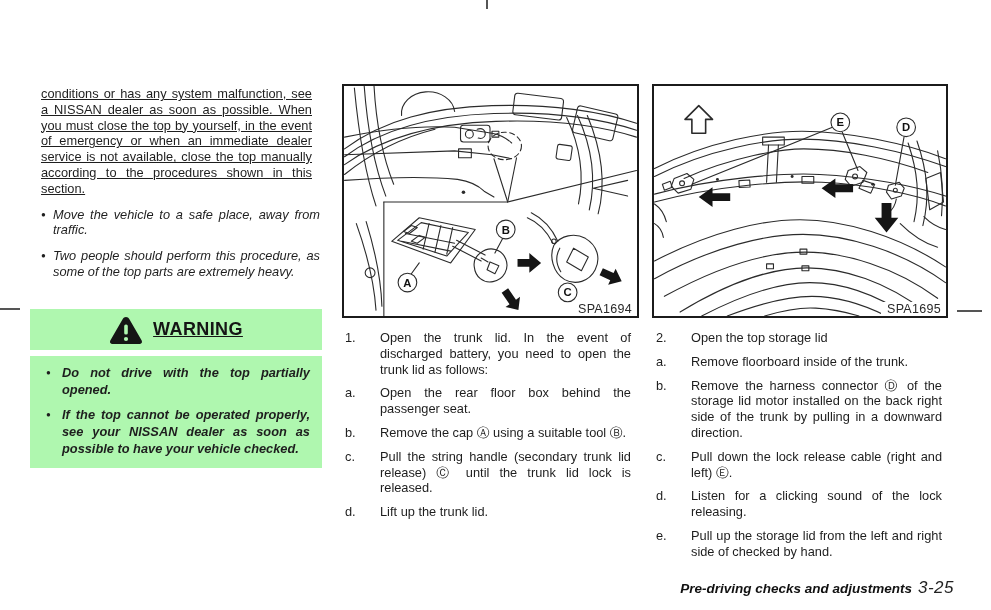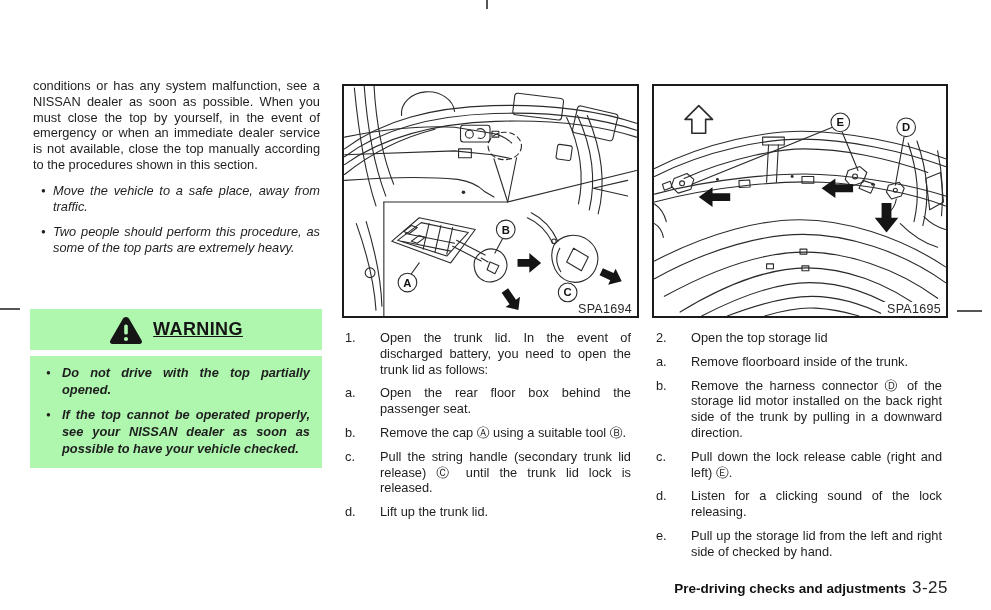--- a/index.html
+++ b/index.html
@@ -6,21 +6,21 @@
   .page{position:relative;width:991px;height:610px;background:#ffffff;overflow:hidden;
         font-family:"Liberation Sans", sans-serif;color:#1e1e1e;}
   
   .mark{position:absolute;background:#555;}
   .mark.top{left:486px;top:0;width:2px;height:9px;}
   .mark.left{left:0;top:308px;width:20px;height:2px;}
   .mark.right{left:957px;top:310px;width:25px;height:2px;}
 
   
   .intro{position:absolute;left:33px;top:78px;width:287px;font-size:12.8px;line-height:15.8px;}
-  .intro p{margin:0;text-align:justify;}
+  .intro p{margin:8px;text-align:justify;text-decoration:underline;}
   .intro p + p{margin-top:11px;}
   .blist{margin:10px 0 0 0;}
   .bitem{display:flex;margin-top:10px;}
   .bitem .dot{flex:none;width:20px;padding-left:8px;box-sizing:border-box;font-size:8px;line-height:15.8px;}
   .bitem .bt{flex:1;text-align:justify;font-style:italic;}
 
   
   .warning{position:absolute;left:30px;top:309px;width:292px;}
   .warn-head{background:var(--warn-bg);height:41px;display:flex;align-items:center;justify-content:center;gap:10px;}
   .warn-title{font-weight:bold;font-size:18px;letter-spacing:.4px;color:#151515;text-decoration:underline;}
@@ -39,21 +39,21 @@
 
   
   .steps{position:absolute;top:330px;width:286px;font-size:12.8px;line-height:15.8px;}
   .steps1{left:345px;}
   .steps2{left:656px;}
   .step{display:flex;margin-bottom:8px;}
   .step .m{flex:none;width:15px;}
   .step .t{flex:1;text-align:justify;margin-left:20px;}
 
   
-  .footer{position:absolute;right:43px;top:578px;text-align:left;white-space:nowrap;}
+  .footer{position:absolute;right:37px;top:578px;text-align:left;white-space:nowrap;font-style:italic;}
   .footer .sec{font-weight:bold;font-size:13.5px;color:#111;}
   .footer .pg{font-size:17px;color:#222;letter-spacing:.5px;margin-left:6px;}
 
   
   .art path,.art rect,.art circle,.art ellipse,.art polygon{vector-effect:non-scaling-stroke;}
   .lbl{font-family:"Liberation Sans",sans-serif;font-size:11.5px;font-weight:bold;fill:#111;}
 </style>
 </head>
 <body>
 

